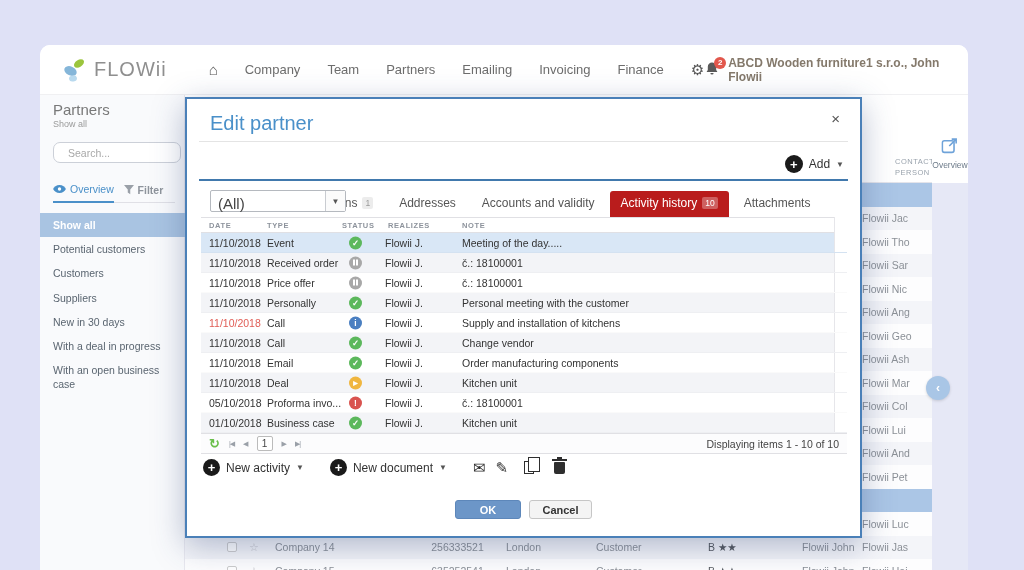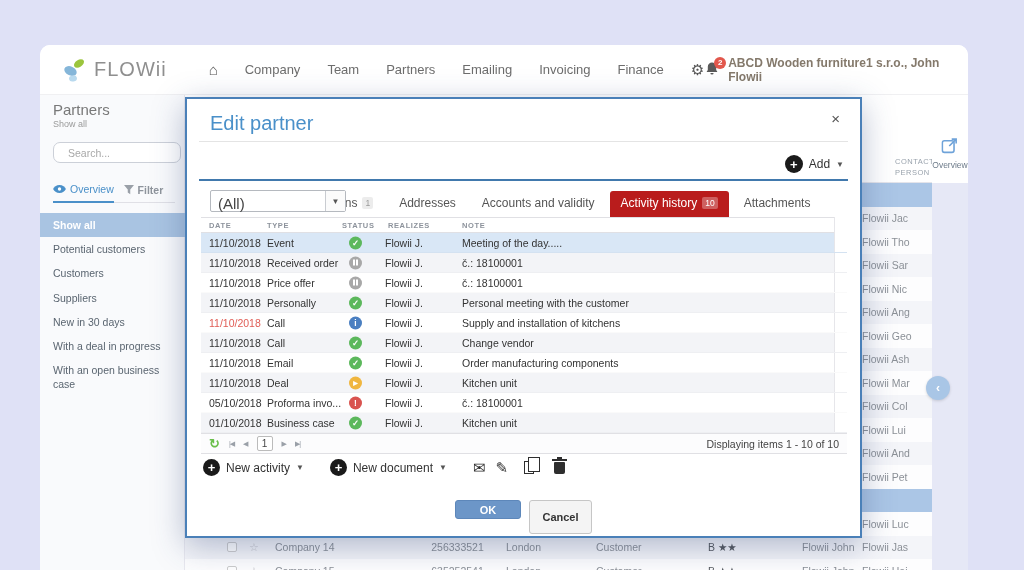--- a/index.html
+++ b/index.html
@@ -140,21 +140,21 @@
   .icon-copy { width:10px; height:13px; border:1.6px solid #2e2e2e; background:#fff; position:relative; margin-left:6px; cursor:pointer; }
   .icon-copy::before { content:""; position:absolute; top:-5px; left:2.6px; width:10px; height:13px;
                        border:1.6px solid #2e2e2e; background:#fff; }
   .icon-trash { width:11px; height:12px; background:#2e2e2e; border-radius:1px 1px 2px 2px; position:relative; margin-left:10px; cursor:pointer; }
   .icon-trash::before { content:""; position:absolute; top:-3px; left:-2px; right:-2px; height:2px; background:#2e2e2e; }
   .icon-trash::after { content:""; position:absolute; top:-5px; left:3px; right:3px; height:2px; background:#2e2e2e; }
 
   .m-ok { position:absolute; left:268px; top:401px; width:66px; height:19px; background:#6c96c8;
           border:1px solid #5d87ba; border-radius:3px; color:#fff; font-size:11px; font-weight:bold;
           display:flex; align-items:center; justify-content:center; cursor:pointer; }
-  .m-cancel { position:absolute; left:342px; top:401px; width:63px; height:34px; background:#f4f4f4;
+  .m-cancel { position:absolute; left:342px; top:401px; width:63px; height:19px; background:#f4f4f4;
               border:1px solid #c6c6c6; border-radius:3px; color:#333; font-size:11px; font-weight:bold;
               display:flex; align-items:center; justify-content:center; cursor:pointer; }
 </style>
 </head>
 <body>
 
 <div class="page">
   <div class="window">
 
     <div class="navbar">

